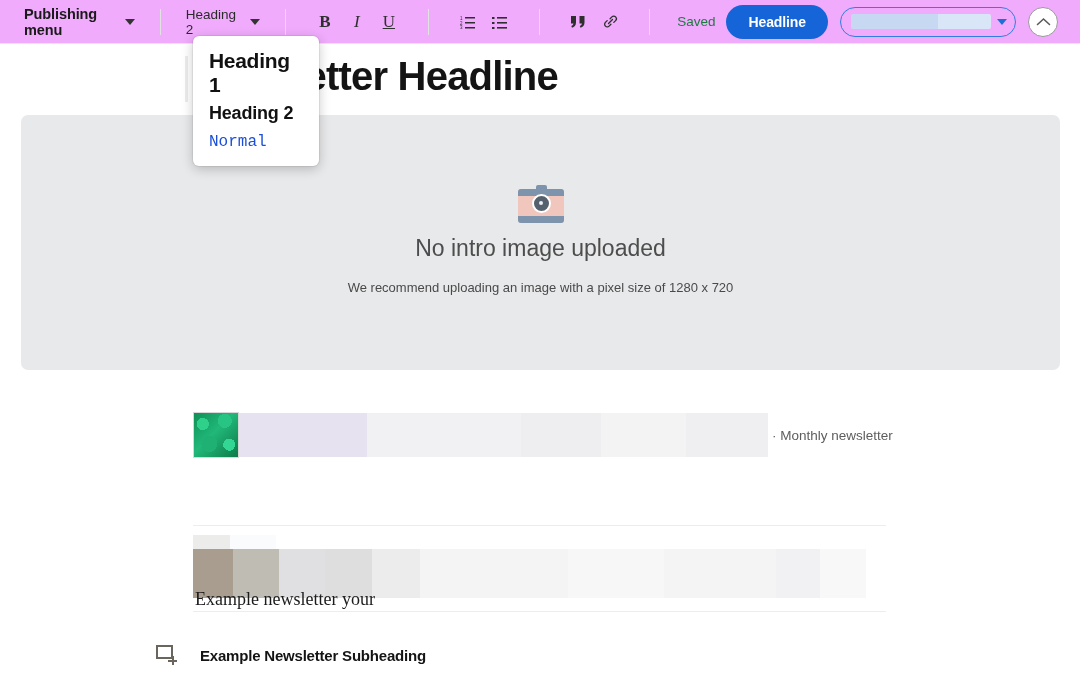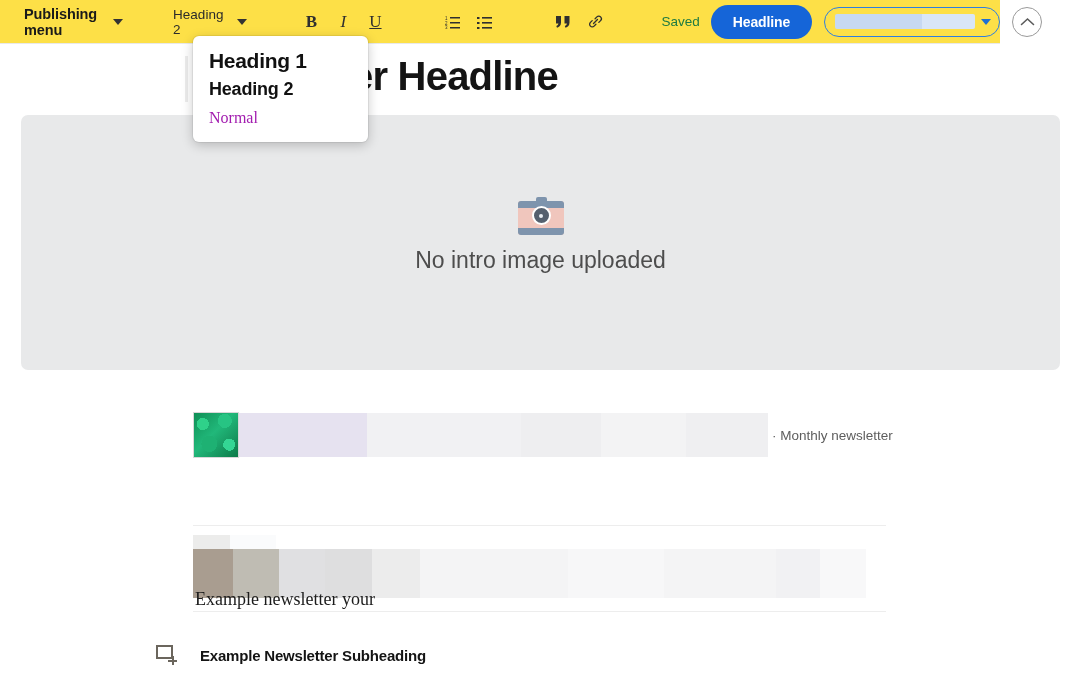--- a/index.html
+++ b/index.html
@@ -7,22 +7,22 @@
     margin: 0; padding: 0;
     width: 1080px; height: 679px;
     background: #ffffff;
     font-family: "Liberation Sans", sans-serif;
     overflow: hidden;
   }
 
   
   .toolbar {
     position: absolute; top: 0; left: 0;
-    width: 1000px; height: 44px;
-    background: #fde047;
+    width: 1080px; height: 44px;
+    background: #f0abfc;
     border-bottom: 1px solid #e9e9e9;
     display: flex; align-items: center;
     z-index: 5;
     gap: 11px;
   }
   .pub-menu {
     display: flex; align-items: center; gap: 16px;
     margin-left: 24px; cursor: pointer;
   }
   .pub-menu-label {
@@ -91,33 +91,33 @@
   .round-btn {
     width: 30px; height: 30px; border-radius: 50%;
     border: 1.4px solid #9a9a9a; background: #fff;
     display: flex; align-items: center; justify-content: center;
     cursor: pointer;
   }
 
   
   .dropdown {
     position: absolute; left: 193px; top: 36px;
-    width: 175px;
+    width: 126px;
     background: #ffffff;
     border-radius: 6px;
     box-shadow: 0 3px 12px rgba(0,0,0,0.22), 0 0 0 1px rgba(0,0,0,0.06);
     padding: 10px 0 12px 0;
     z-index: 20;
   }
   .dd-item { padding: 3px 16px; cursor: pointer; color: #111; }
   .dd-h1 { font-size: 21px; font-weight: bold; letter-spacing: -0.3px; }
   .dd-h2 { font-size: 18px; font-weight: bold; letter-spacing: -0.2px; }
   .dd-normal {
-    font-size: 16px; font-family: Liberation Serif, serif;
-    color: #a21caf; padding-top: 6px;
+    font-size: 16px; font-family: Liberation Mono, monospace;
+    color: #1d4ed8; padding-top: 6px;
   }
 
   
   .doc { position: absolute; top: 44px; left: 0; width: 1080px; }
 
   .headline {
     position: absolute; left: 193px; top: 10px;
     font-size: 40px; font-weight: bold; color: #141414;
     letter-spacing: -0.8px; white-space: nowrap;
   }
@@ -342,20 +342,21 @@
   <div class="cover">
     <div class="cam">
       <div class="cam-nub"></div>
       <div class="cam-body"></div>
       <div class="cam-top-band"></div>
       <div class="cam-bot-band"></div>
       <div class="cam-lens"></div>
     </div>
     <div class="cover-title">No intro image uploaded</div>
     <div class="cover-sub">
+      <div>We recommend uploading an image with a pixel size of 1280 x 720</div>
     </div>
   </div>
 
   <div class="block-row1">
     <div class="thumb-leaf"></div>
     <div class="skel-lav"></div>
     <div class="skel-g1"></div>
     <div class="skel-g2"></div>
     <div class="skel-g3"></div>
     <div class="skel-g4"></div>

